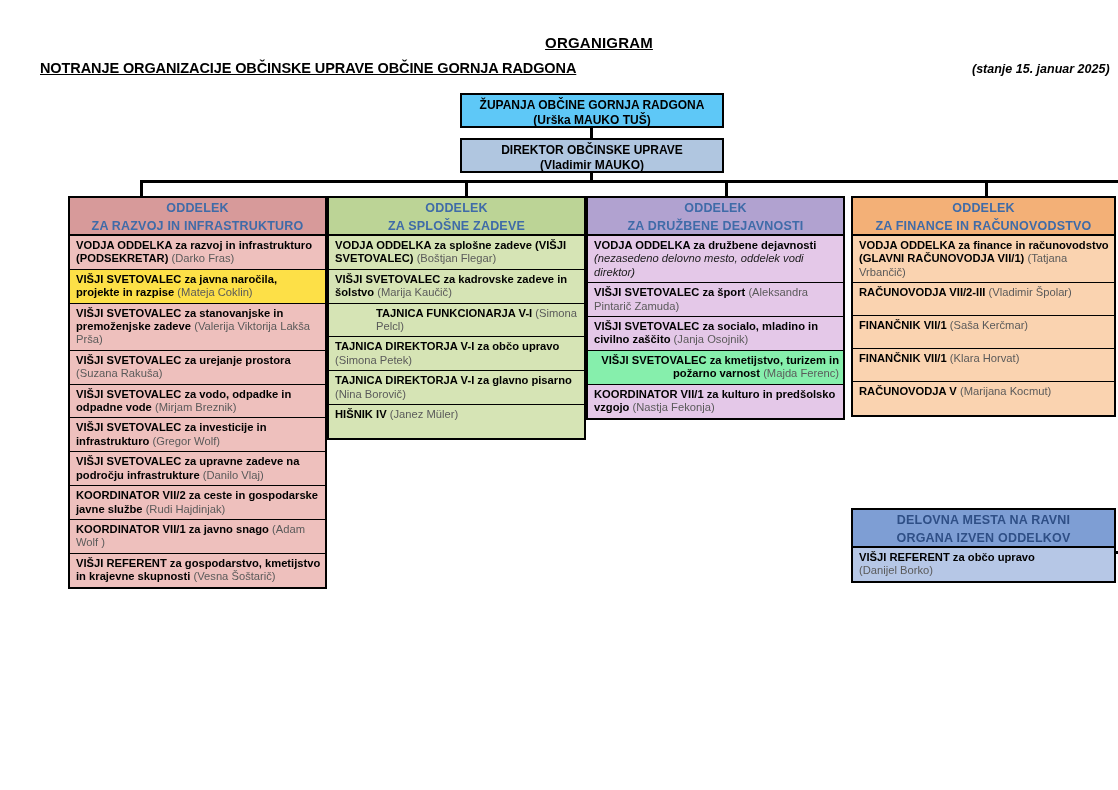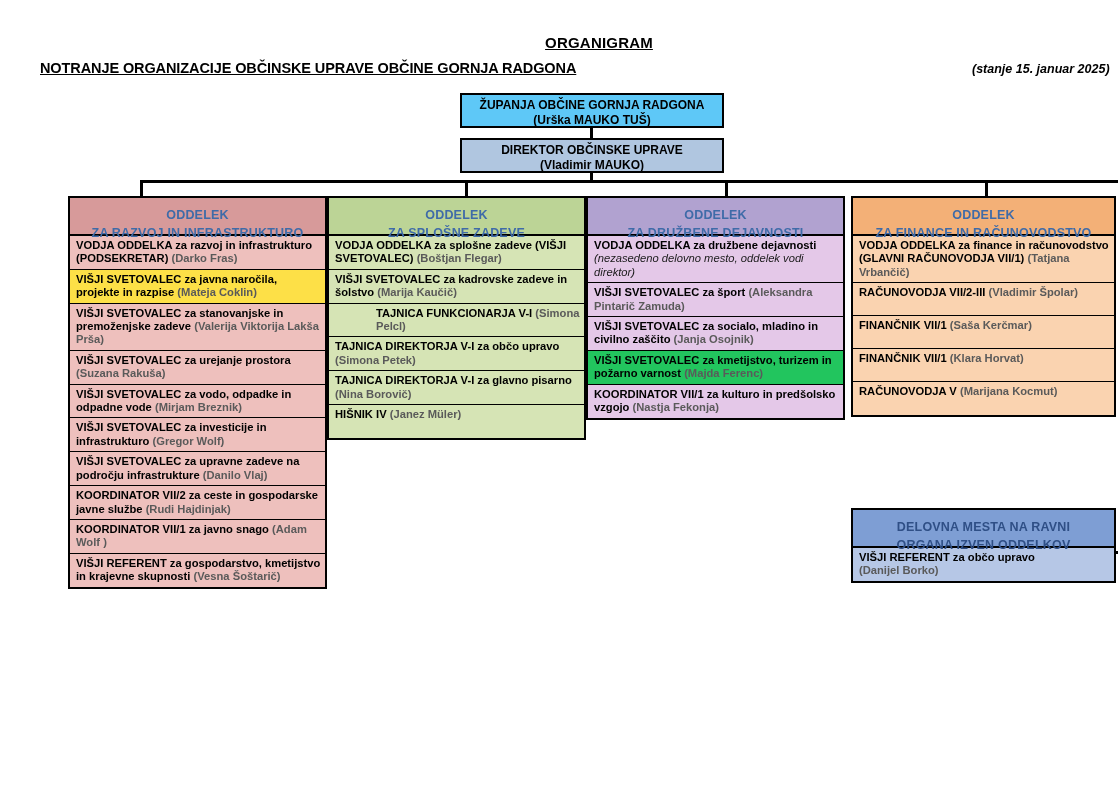--- a/index.html
+++ b/index.html
@@ -112,42 +112,42 @@
 
   .dept-head {
     border: 2px solid #000000;
     box-sizing: border-box;
     height: 40px;
     text-align: center;
     color: #3f6ba8;
     font-weight: bold;
     font-size: 12.5px;
     line-height: 18px;
-    padding-top: 8px;
+    padding-top: 1px;
     letter-spacing: 0.2px;
   }
   .dept-head .l2 { display: block; }
 
   .dept-body {
     border: 2px solid #000000;
     border-top: none;
     box-sizing: border-box;
   }
   .cell {
     border-bottom: 1px solid #000000;
     box-sizing: border-box;
     padding: 3px 4px 3px 6px;
     font-size: 11.2px;
     line-height: 13.4px;
     font-weight: bold;
     min-height: 33px;
   }
   .cell:last-child { border-bottom: none; }
   .cell .nm {
-    font-weight: bold;
+    font-weight: normal;
     color: #5a5a5a;
   }
   .cell .it {
     font-weight: normal;
     font-style: italic;
     color: #1a1a1a;
   }
 
   
   #outside-box {
@@ -235,21 +235,21 @@
     </div>
   <div class="dept-col" id="col-2">
       <div class="dept-head" style="background: rgb(177, 162, 208);">
         <span class="l2">ODDELEK</span>
         <span class="l2">ZA DRUŽBENE DEJAVNOSTI</span>
       </div>
       <div class="dept-body">
         <div class="cell" style="background: rgb(228, 200, 232);"><span>VODJA ODDELKA za družbene dejavnosti</span><br><span class="it"> (nezasedeno delovno mesto, oddelek vodi direktor)</span></div>
         <div class="cell" style="background: rgb(228, 200, 232);"><span>VIŠJI SVETOVALEC za šport</span><span class="nm"> (Aleksandra Pintarič Zamuda)</span></div>
         <div class="cell" style="background: rgb(228, 200, 232);"><span>VIŠJI SVETOVALEC za socialo, mladino in civilno zaščito</span><span class="nm"> (Janja Osojnik)</span></div>
-        <div class="cell" style="background: #22c55e;"><span>VIŠJI SVETOVALEC za kmetijstvo, turizem in požarno varnost</span><span class="nm"> (Majda Ferenc)</span></div>
+        <div class="cell" style="background: #86efac; text-align: right;"><span>VIŠJI SVETOVALEC za kmetijstvo, turizem in požarno varnost</span><span class="nm"> (Majda Ferenc)</span></div>
         <div class="cell" style="background: rgb(228, 200, 232);"><span>KOORDINATOR VII/1 za kulturo in predšolsko vzgojo</span><span class="nm"> (Nastja Fekonja)</span></div>
       </div>
     </div>
   <div class="dept-col" id="col-3">
       <div class="dept-head" style="background: rgb(243, 176, 119);">
         <span class="l2">ODDELEK</span>
         <span class="l2">ZA FINANCE IN RAČUNOVODSTVO</span>
       </div>
       <div class="dept-body">
         <div class="cell" style="background: rgb(250, 211, 176);"><span>VODJA ODDELKA za finance in računovodstvo (GLAVNI RAČUNOVODJA VII/1)</span><span class="nm"> (Tatjana Vrbančič)</span></div>

